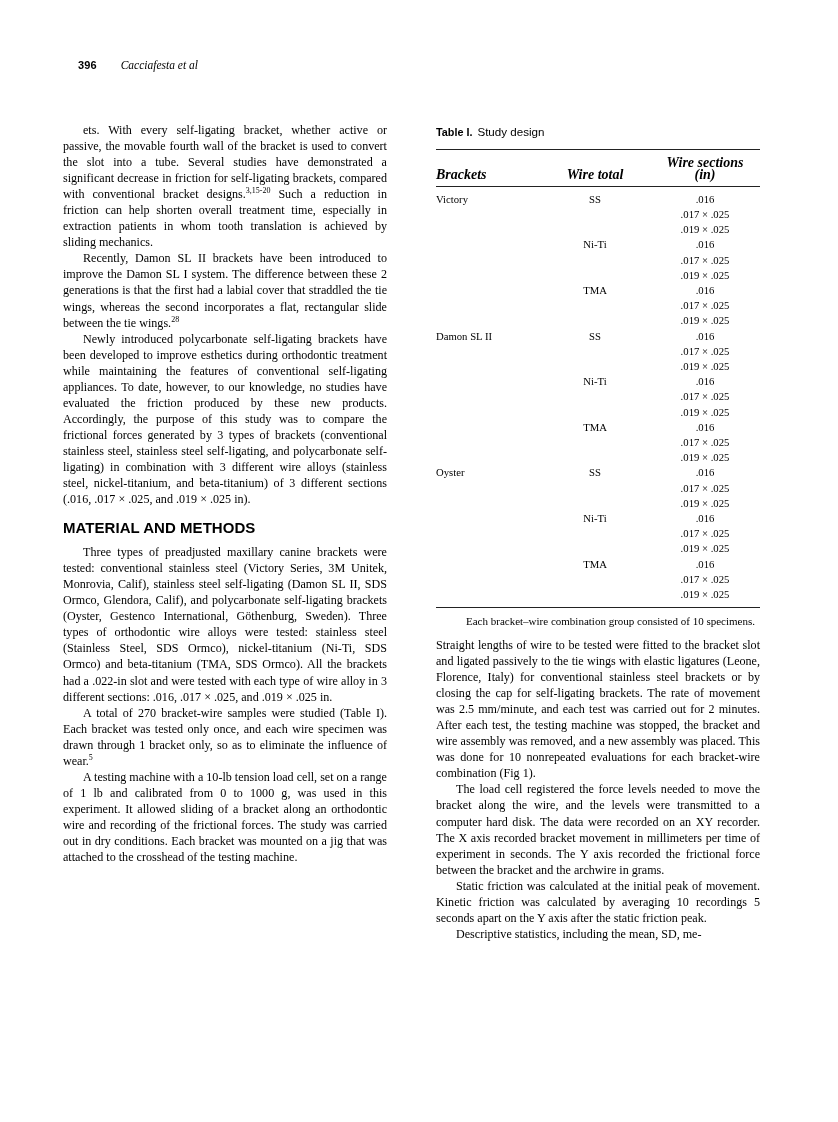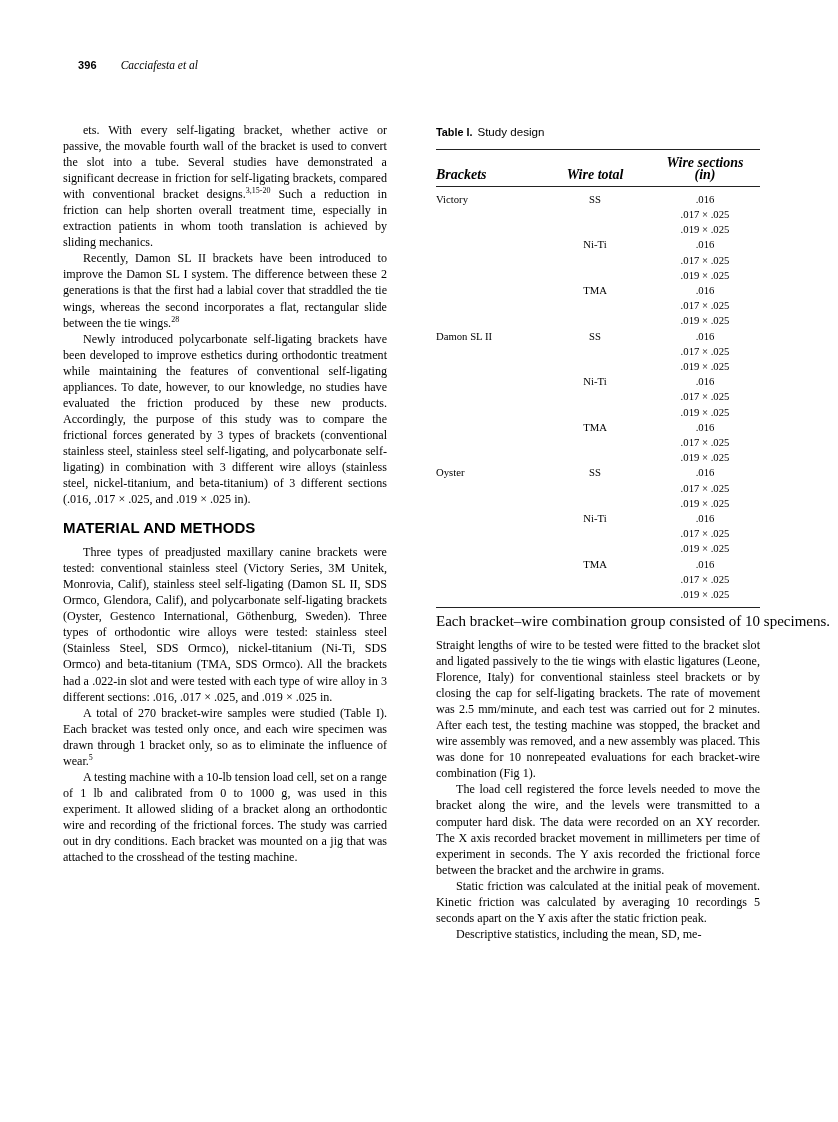--- a/index.html
+++ b/index.html
@@ -155,24 +155,25 @@
   td.c-section { text-align: center; white-space: nowrap; }
 
   table.study tbody tr.first-body td { padding-top: 5px; }
   table.study tbody tr:last-child td { padding-bottom: 5px; }
 
   .table-rule-bottom {
     border-top: 1.1px solid #222;
     margin-top: 0;
   }
   .table-note {
-    font-size: 15px;
+    font-size: 11px;
     line-height: 14px;
     padding-top: 6px;
     white-space: nowrap;
+    margin-left: 30px;
   }
 </style>
 </head>
 <body>
 
 <div class="page">
 
   <div class="runhead">
     <div class="runhead-left">
       <span class="runhead-pageno">396</span><span class="runhead-author">Cacciafesta et al</span>

